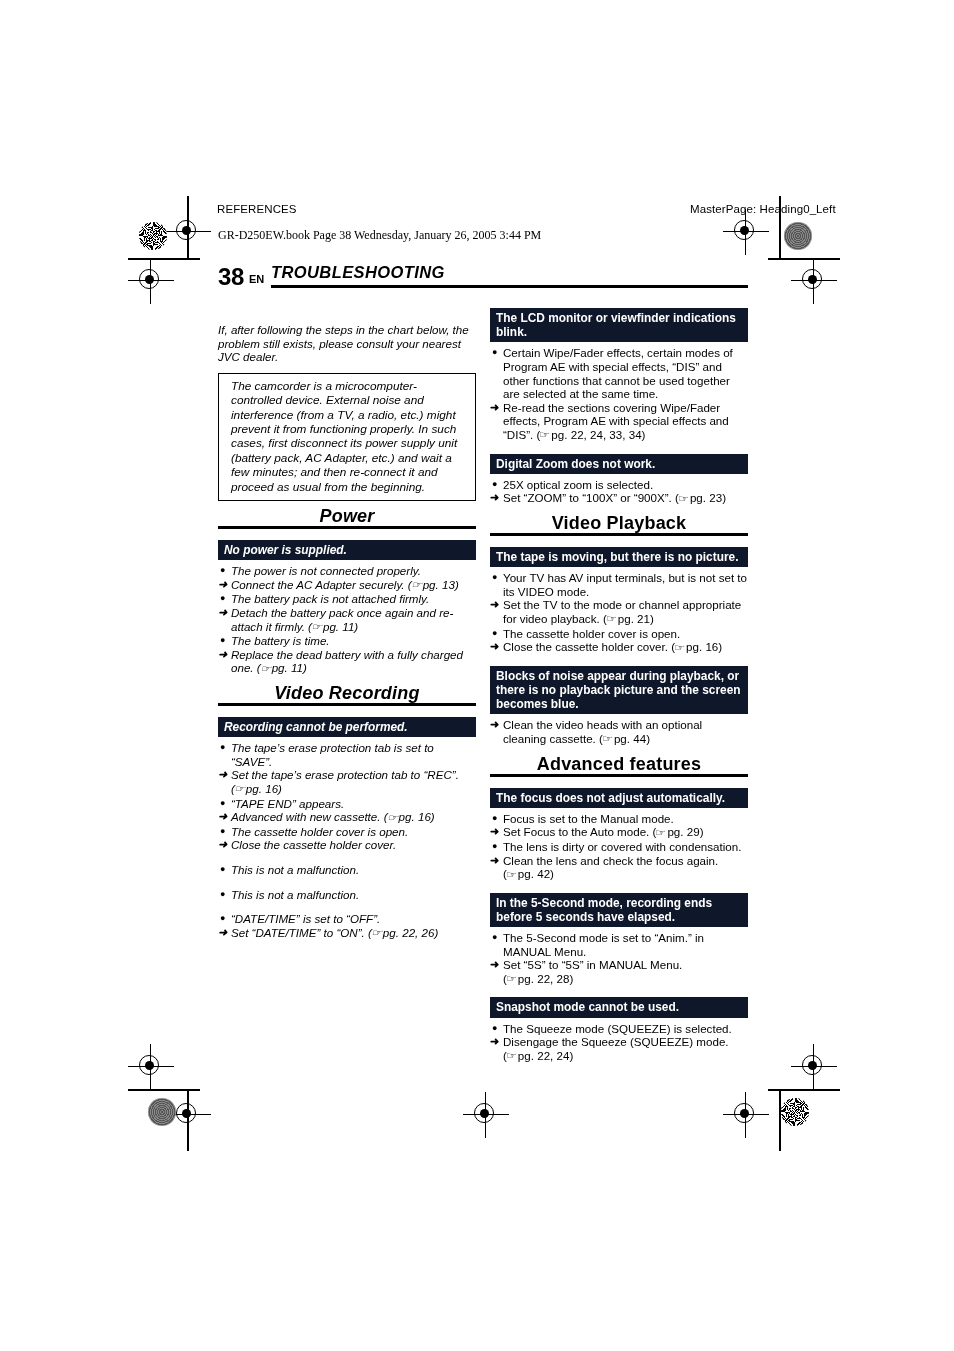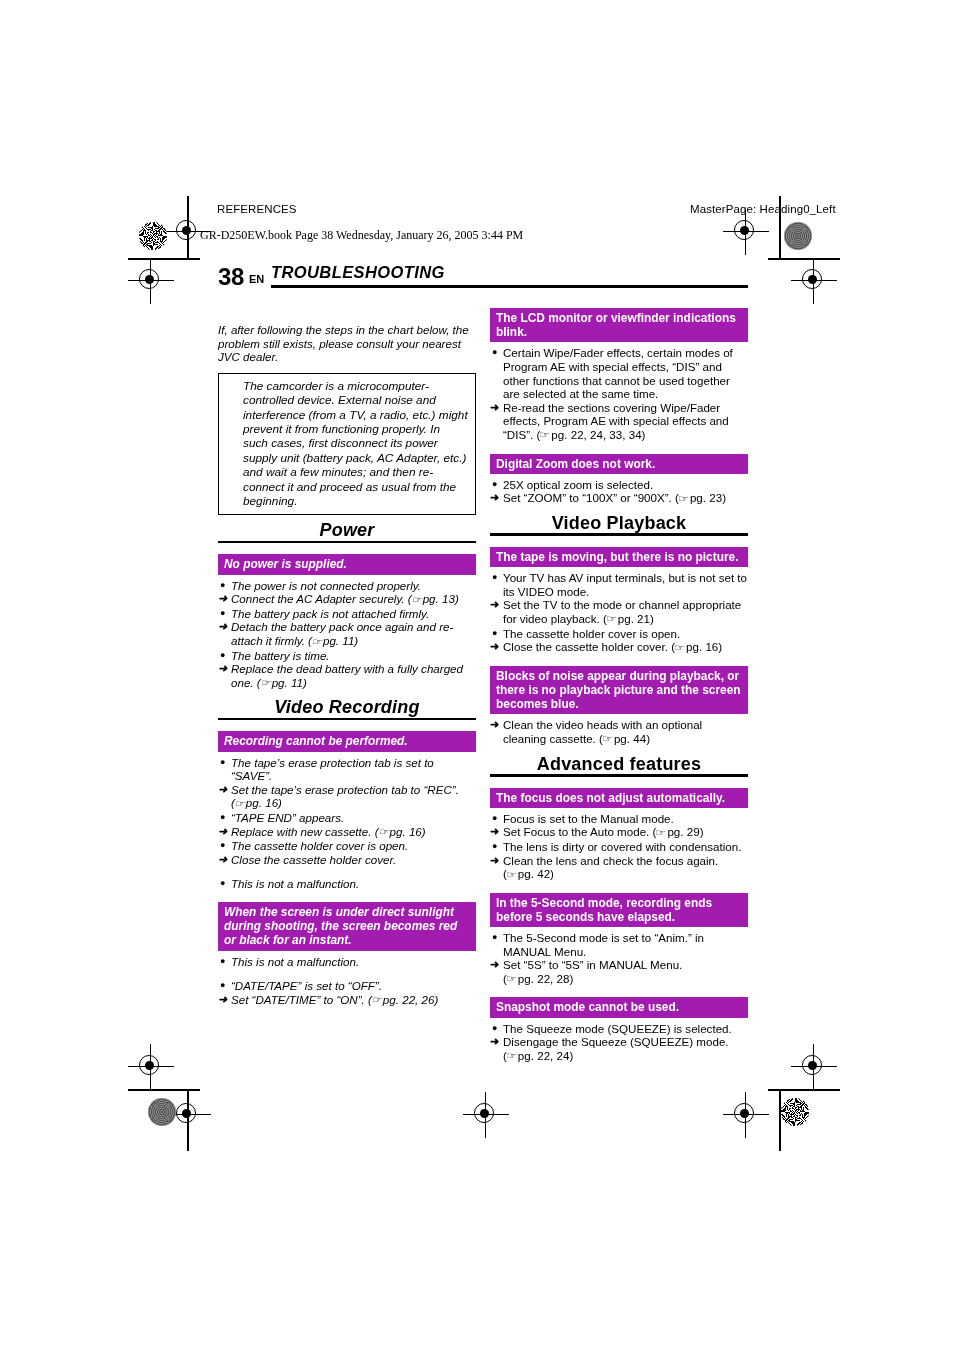--- a/index.html
+++ b/index.html
@@ -131,41 +131,41 @@
   .col-right { left: 490px; top: 308px; }
 
   .intro {
     margin: 0 0 9px 0;
     font-size: 11.6px;
     line-height: 13.6px;
   }
 
   .note-box {
     border: 1.4px solid #000;
-    padding: 5px 7px 6px 24px;
+    padding: 5px 7px 6px 12px;
     font-size: 11.8px;
     line-height: 14.4px;
     margin-bottom: 4px;
   }
 
   .section-head {
     text-align: center;
     font-size: 18px;
     font-weight: bold;
     letter-spacing: .2px;
     margin: 9px 0 3px 0;
   }
   .section-rule {
     height: 2.6px;
     background: #000;
     margin-bottom: 11px;
   }
 
   .symptom {
-    background: #a21caf;
+    background: #0f172a;
     color: #fff;
     font-weight: bold;
     font-size: 11.9px;
     line-height: 14.2px;
     padding: 3px 5px 3px 6px;
     margin-bottom: 4px;
   }
 
   ul.items {
     list-style: none;
@@ -270,21 +270,21 @@
     <div class="dot"></div>
 </div>
 
 <div class="halftone" style="left:139px; top:222px;"></div>
 <div class="halftone solid" style="left:784px; top:222px;"></div>
 <div class="halftone solid" style="left:148px; top:1098px;"></div>
 <div class="halftone" style="left:781px; top:1098px;"></div>
 
 <div class="masterpage-line" style="left:217px; top:203px;">REFERENCES</div>
 <div class="masterpage-line" style="left:690px; top:203px;">MasterPage: Heading0_Left</div>
-<div class="bookline" style="left:200px; top:228px;text-align:right;">GR-D250EW.book  Page 38  Wednesday, January 26, 2005  3:44 PM</div>
+<div class="bookline" style="left:218px; top:228px;text-align:right;">GR-D250EW.book  Page 38  Wednesday, January 26, 2005  3:44 PM</div>
 
 <div class="page-head">
   <div class="page-num">38</div>
   <div class="page-lang">EN</div>
   <div class="page-title">TROUBLESHOOTING</div>
   <div class="page-title-rule"></div>
 </div>
 
 <div class="col col-left" id="col-left">
     <p class="intro">If, after following the steps in the chart below, the problem still exists, please consult your nearest JVC dealer.</p>
@@ -300,33 +300,32 @@
       <li class="items-li cause"><span class="mk">●</span><span>The battery is time.</span></li>
       <li class="items-li action"><span class="mk">➜</span><span>Replace the dead battery with a fully charged one.</span> <span class="pgref">(<span class="hand">☞</span><span>pg. 11</span>)</span></li>
     </ul>
     <div class="section-head">Video Recording</div>
     <div class="section-rule"></div>
     <div class="symptom">Recording cannot be performed.</div>
     <ul class="items">
       <li class="items-li cause"><span class="mk">●</span><span>The tape’s erase protection tab is set to “SAVE”.</span></li>
       <li class="items-li action"><span class="mk">➜</span><span>Set the tape’s erase protection tab to “REC”.</span><br><span class="pgref">(<span class="hand">☞</span><span>pg. 16</span>)</span></li>
       <li class="items-li cause"><span class="mk">●</span><span>“TAPE END” appears.</span></li>
-      <li class="items-li action"><span class="mk">➜</span><span>Replace with new cassette.</span> <span class="pgref">(<span class="hand">☞</span><span>pg. 16</span>)</span></li>
+      <li class="items-li action"><span class="mk">➜</span><span>Advanced with new cassette.</span> <span class="pgref">(<span class="hand">☞</span><span>pg. 16</span>)</span></li>
       <li class="items-li cause"><span class="mk">●</span><span>The cassette holder cover is open.</span></li>
       <li class="items-li action"><span class="mk">➜</span><span>Close the cassette holder cover.</span></li>
     </ul>
     <ul class="items">
       <li class="items-li cause"><span class="mk">●</span><span>This is not a malfunction.</span></li>
     </ul>
-    <div class="symptom">When the screen is under direct sunlight during shooting, the screen becomes red or black for an instant.</div>
     <ul class="items">
       <li class="items-li cause"><span class="mk">●</span><span>This is not a malfunction.</span></li>
     </ul>
     <ul class="items">
-      <li class="items-li cause"><span class="mk">●</span><span>“DATE/TAPE” is set to “OFF”.</span></li>
+      <li class="items-li cause"><span class="mk">●</span><span>“DATE/TIME” is set to “OFF”.</span></li>
       <li class="items-li action"><span class="mk">➜</span><span>Set “DATE/TIME” to “ON”.</span> <span class="pgref">(<span class="hand">☞</span><span>pg. 22, 26</span>)</span></li>
     </ul>
   </div>
 <div class="col col-right" id="col-right">
     <div class="symptom">The LCD monitor or viewfinder indications blink.</div>
     <ul class="items">
       <li class="items-li cause"><span class="mk">●</span><span>Certain Wipe/Fader effects, certain modes of Program AE with special effects, “DIS” and other functions that cannot be used together are selected at the same time.</span></li>
       <li class="items-li action"><span class="mk">➜</span><span>Re-read the sections covering Wipe/Fader effects, Program AE with special effects and “DIS”.</span> <span class="pgref">(<span class="hand">☞</span><span>pg. 22, 24, 33, 34</span>)</span></li>
     </ul>
     <div class="symptom">Digital Zoom does not work.</div>

